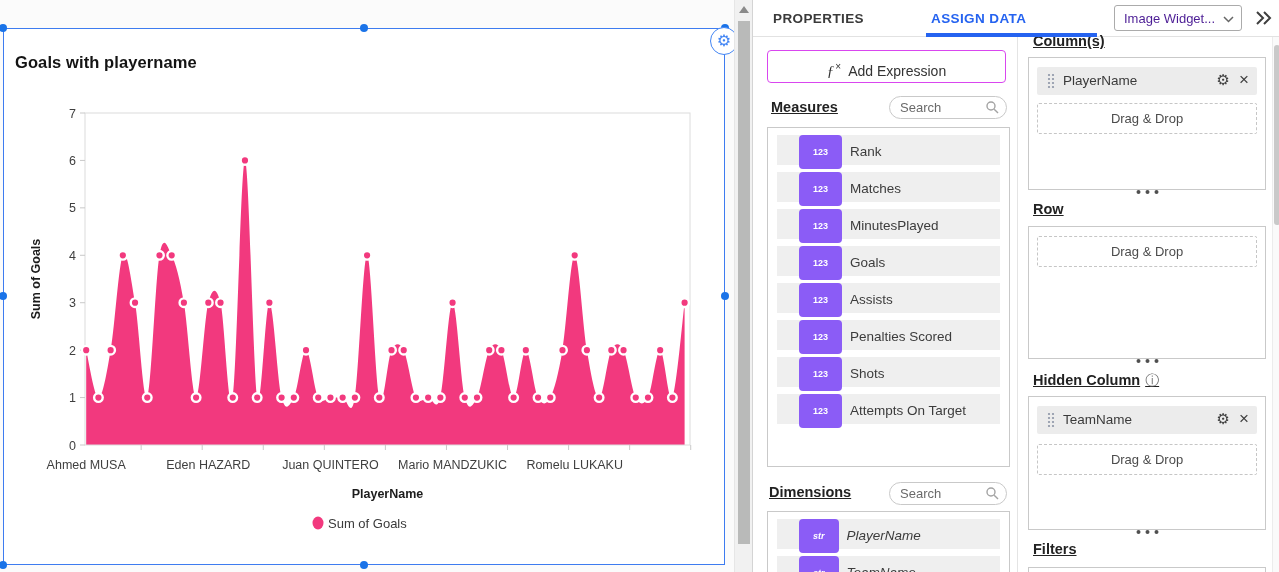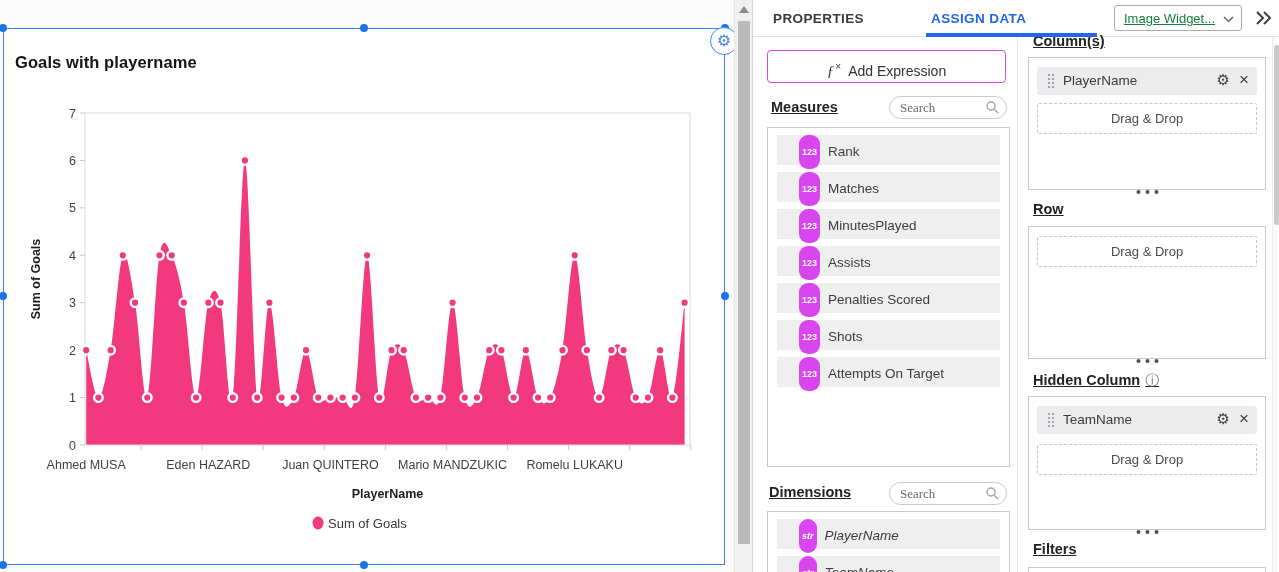--- a/index.html
+++ b/index.html
@@ -30,45 +30,45 @@
   
   #panel { position:absolute; left:752px; top:0; width:527px; height:572px;
     background:#fff; border-left:1px solid #d4d4d4; }
   #tabbar { position:absolute; left:0; top:0; width:527px; height:37px; border-bottom:1px solid #e2e2e2; background:#fff;text-align:center; }
   .tab { position:absolute; top:11px; font-size:13.5px; font-weight:700; letter-spacing:.4px; cursor:pointer; }
   #tab-properties { left:20px; color:#3a3a3a; }
   #tab-assign { left:178px; color:#2563F0; }
   #tab-underline { position:absolute; left:173px; top:33px; width:171px; height:4px; background:#2563F0; z-index:3; }
   #widget-select { position:absolute; left:361px; top:5px; width:128px; height:26px;
     border:1px solid #ababab; border-radius:3px; background:#fff; cursor:pointer; }
-  #widget-select .val { position:absolute; left:9px; top:5px; font-size:13px; color:#15803d;text-decoration:underline; }
+  #widget-select .val { position:absolute; left:9px; top:5px; font-size:13px; color:#4c1d95; }
   #widget-select svg { position:absolute; right:7px; top:10px; }
   #collapse-btn { position:absolute; left:500px; top:8px; cursor:pointer; }
 
   
   #add-expression { position:absolute; left:14px; top:50px; width:239px; height:33px;
     border:1px solid #d946ef; border-radius:4px; background:#fff; text-align:center;
     line-height:31px; font-size:14px; color:#333; cursor:pointer; }
   #add-expression .fx { font-style:italic; font-family:"Liberation Serif","DejaVu Serif",serif;
     font-size:15px; margin-right:1px; }
   #add-expression .fxsup { font-size:10px; vertical-align:super; margin-right:7px; }
   .sec-label { position:absolute; font-size:14.5px; font-weight:700; color:#222;text-decoration:underline; }
   .search-box { position:absolute; width:118px; height:23px; }
   .search-box input { width:118px; height:23px; border:1px solid #c9c9c9; border-radius:12px;
     padding:0 26px 0 10px; font-size:13px; color:#444; outline:none;
-    font-family:Liberation Serif, serif; }
+    font-family:Liberation Sans, sans-serif; }
   .search-box input::placeholder { color:#6a6a6a; opacity:1; }
   .search-box svg { position:absolute; right:8px; top:5px; }
   .list-box { position:absolute; left:14px; width:243px; border:1px solid #c9c9c9; background:#fff; overflow:hidden; }
   #measures-box { top:127px; height:340px; }
   #dimensions-box { top:511px; height:61px; border-bottom:none;font-style:italic; }
   .m-item { position:relative; margin:7px 9px 0 9px; height:30px; background:#efefef;
     line-height:30px; padding-left:22px; cursor:grab; white-space:nowrap; }
-  .badge { display:inline-block; background:#d946ef; color:#fff; font-size:9px; font-weight:700;
-    padding:2px 3px; border-radius:9px; vertical-align:1px; }
+  .badge { display:inline-block; background:#8b5cf6; color:#fff; font-size:9px; font-weight:700;
+    padding:2px 14px; border-radius:4px; vertical-align:1px; }
   .m-label { font-size:13.5px; color:#3c3c3c; margin-left:8px; }
 
   #v-divider { position:absolute; left:264px; top:37px; width:1px; height:535px; background:#e4e4e4; }
 
   
   .zone-box { position:absolute; left:275px; width:238px; border:1px solid #c9c9c9; background:#fff; }
   .chip { position:absolute; left:8px; right:8px; height:28px; background:#ececec; border-radius:2px; cursor:grab; }
   .chip .chip-name { position:absolute; left:26px; top:6px; font-size:13.5px; color:#3a3a3a; }
   .chip .drag-dots { position:absolute; left:10px; top:6px; }
   .chip .gear { position:absolute; right:27px; top:4px; font-size:15px; color:#3f3f3f; cursor:pointer; }
@@ -229,20 +229,21 @@
       <input type="text" placeholder="Search" style="">
       <svg width="13" height="13">
         <circle cx="5" cy="5" r="4" fill="none" stroke="#a3a3a3" stroke-width="1.4"></circle>
         <line x1="8.2" y1="8.2" x2="12" y2="12" stroke="#a3a3a3" stroke-width="1.4"></line>
       </svg>
     </div>
     <div class="list-box" id="measures-box">
         <div class="m-item"><span class="badge">123</span><span class="m-label">Rank</span></div>
         <div class="m-item"><span class="badge">123</span><span class="m-label">Matches</span></div>
         <div class="m-item"><span class="badge">123</span><span class="m-label">MinutesPlayed</span></div>
+        <div class="m-item"><span class="badge">123</span><span class="m-label">Goals</span></div>
         <div class="m-item"><span class="badge">123</span><span class="m-label">Assists</span></div>
         <div class="m-item"><span class="badge">123</span><span class="m-label">Penalties Scored</span></div>
         <div class="m-item"><span class="badge">123</span><span class="m-label">Shots</span></div>
         <div class="m-item"><span class="badge">123</span><span class="m-label">Attempts On Target</span></div>
       </div>
 
     <div class="sec-label" style="left:16px;top:484px">Dimensions</div>
     <div class="search-box" style="left:136px;top:482px">
       <input type="text" placeholder="Search" style="">
       <svg width="13" height="13">

